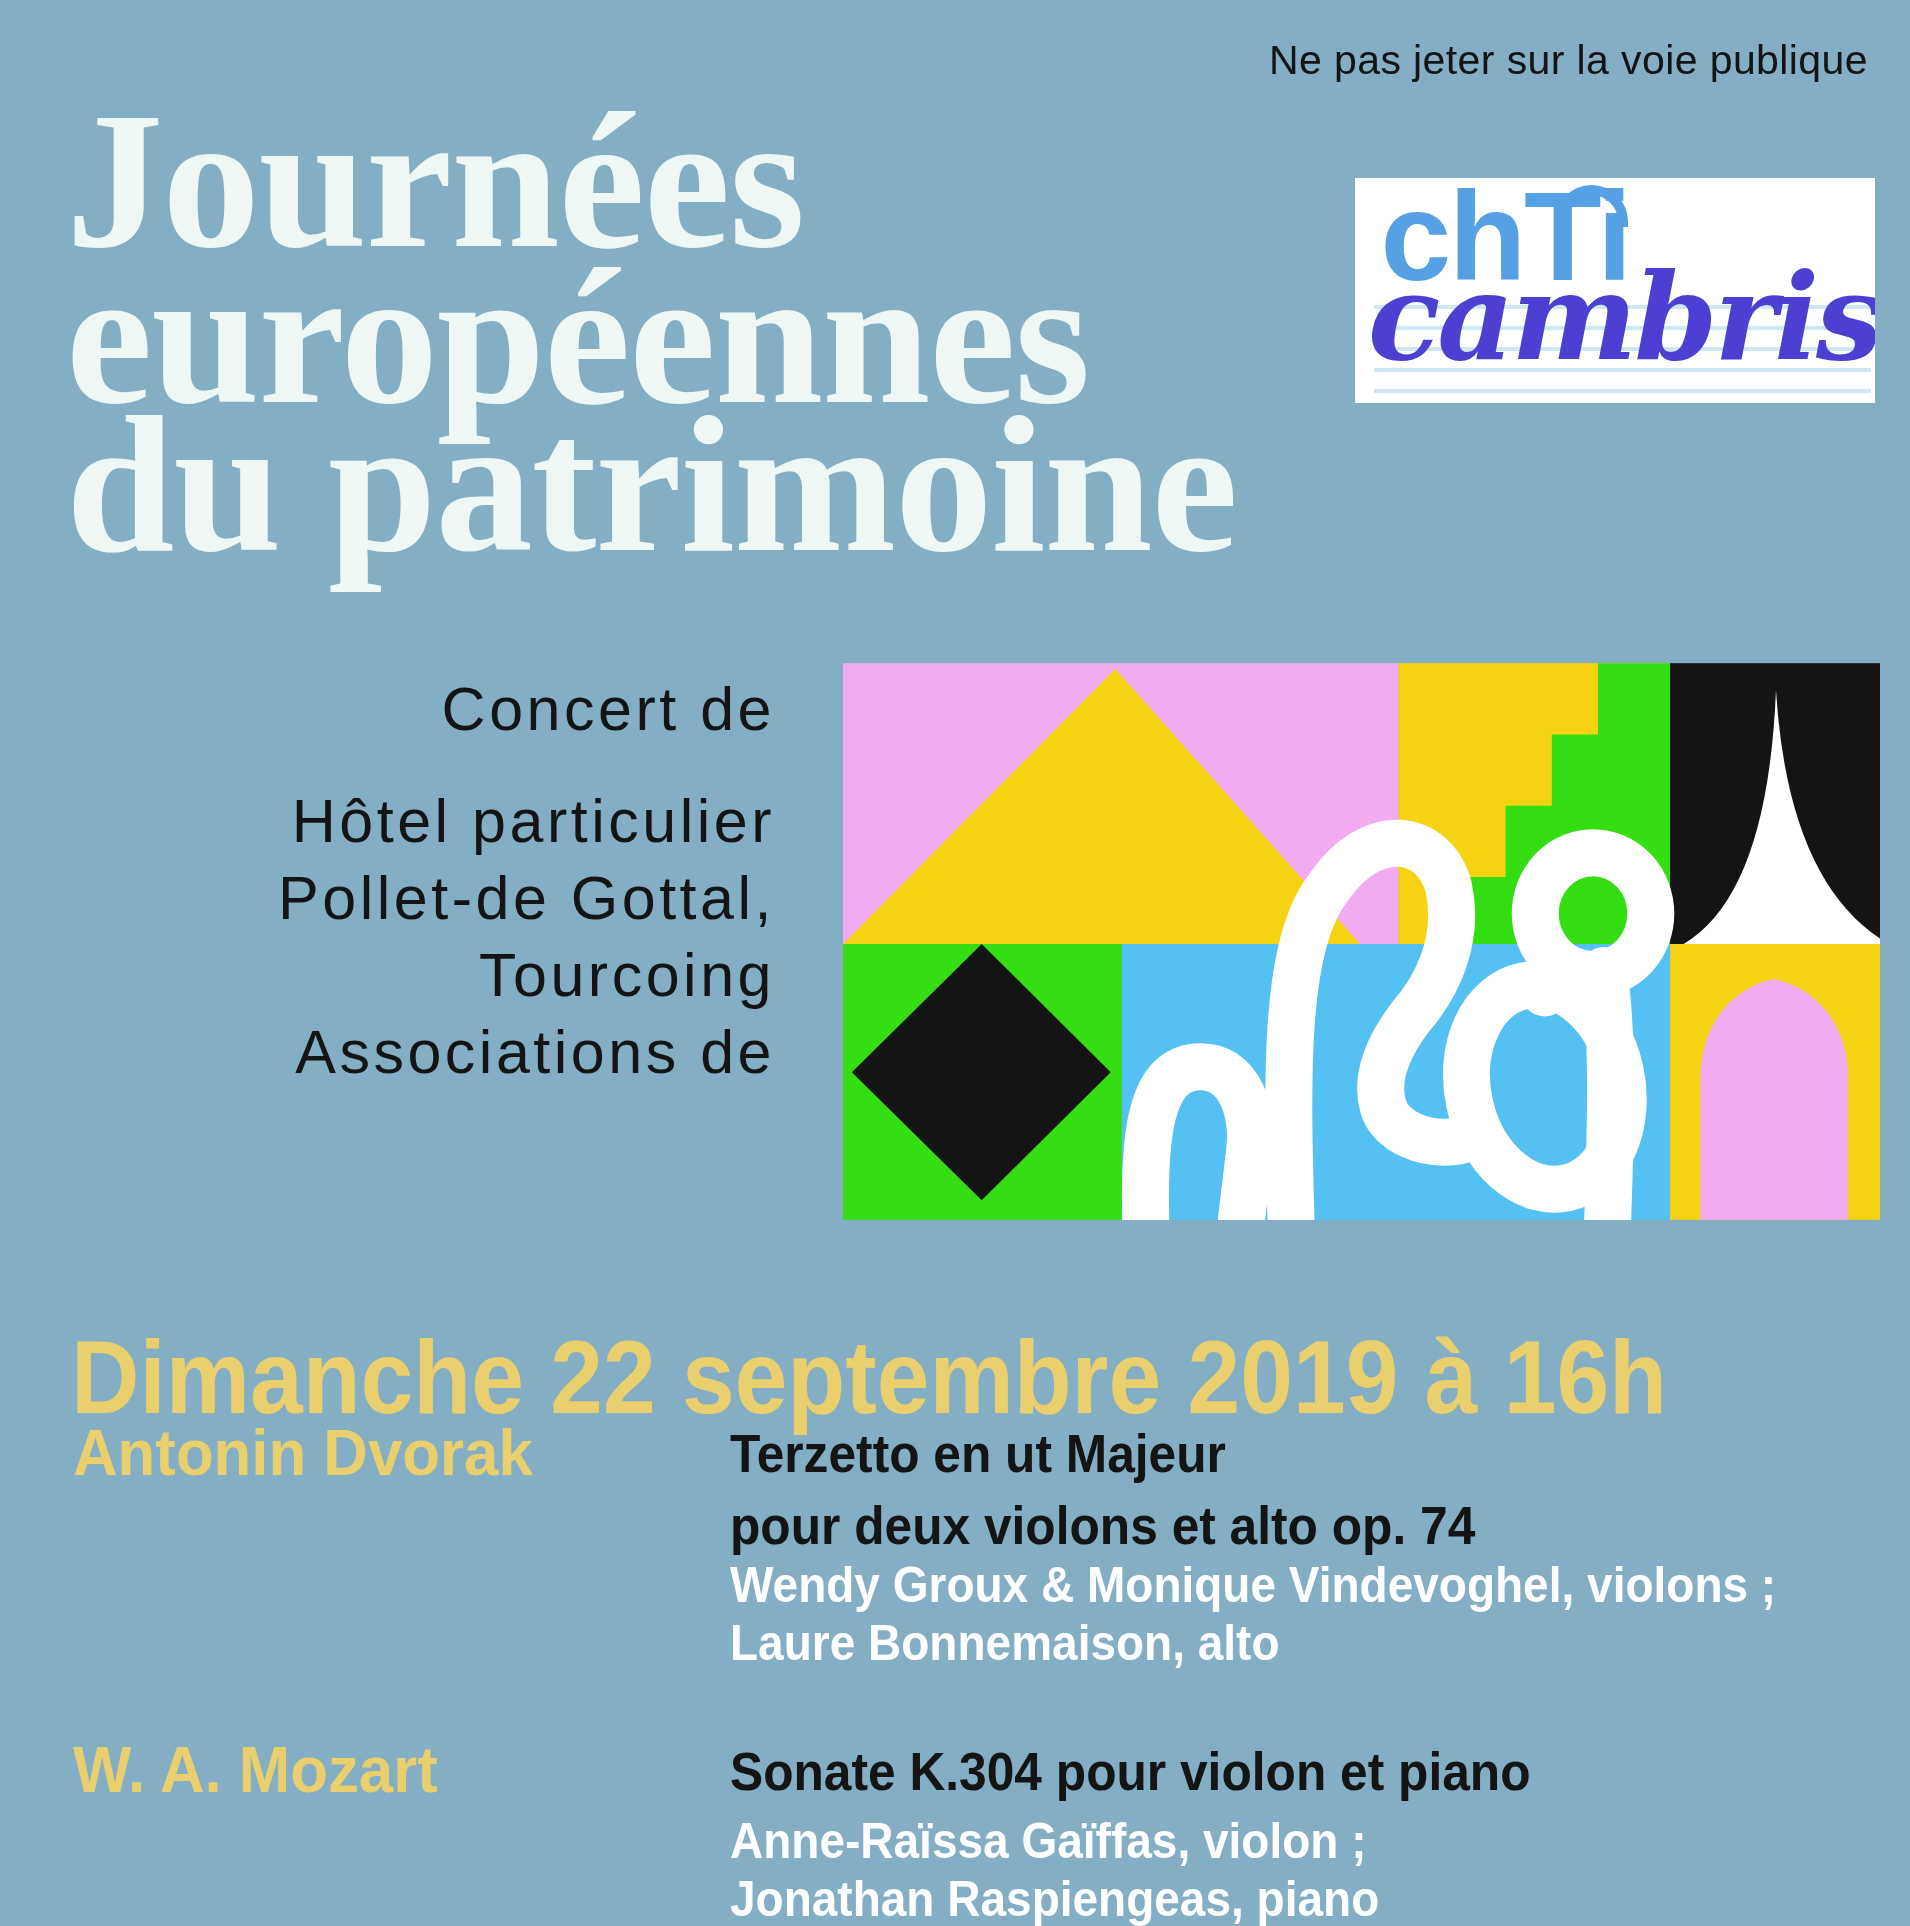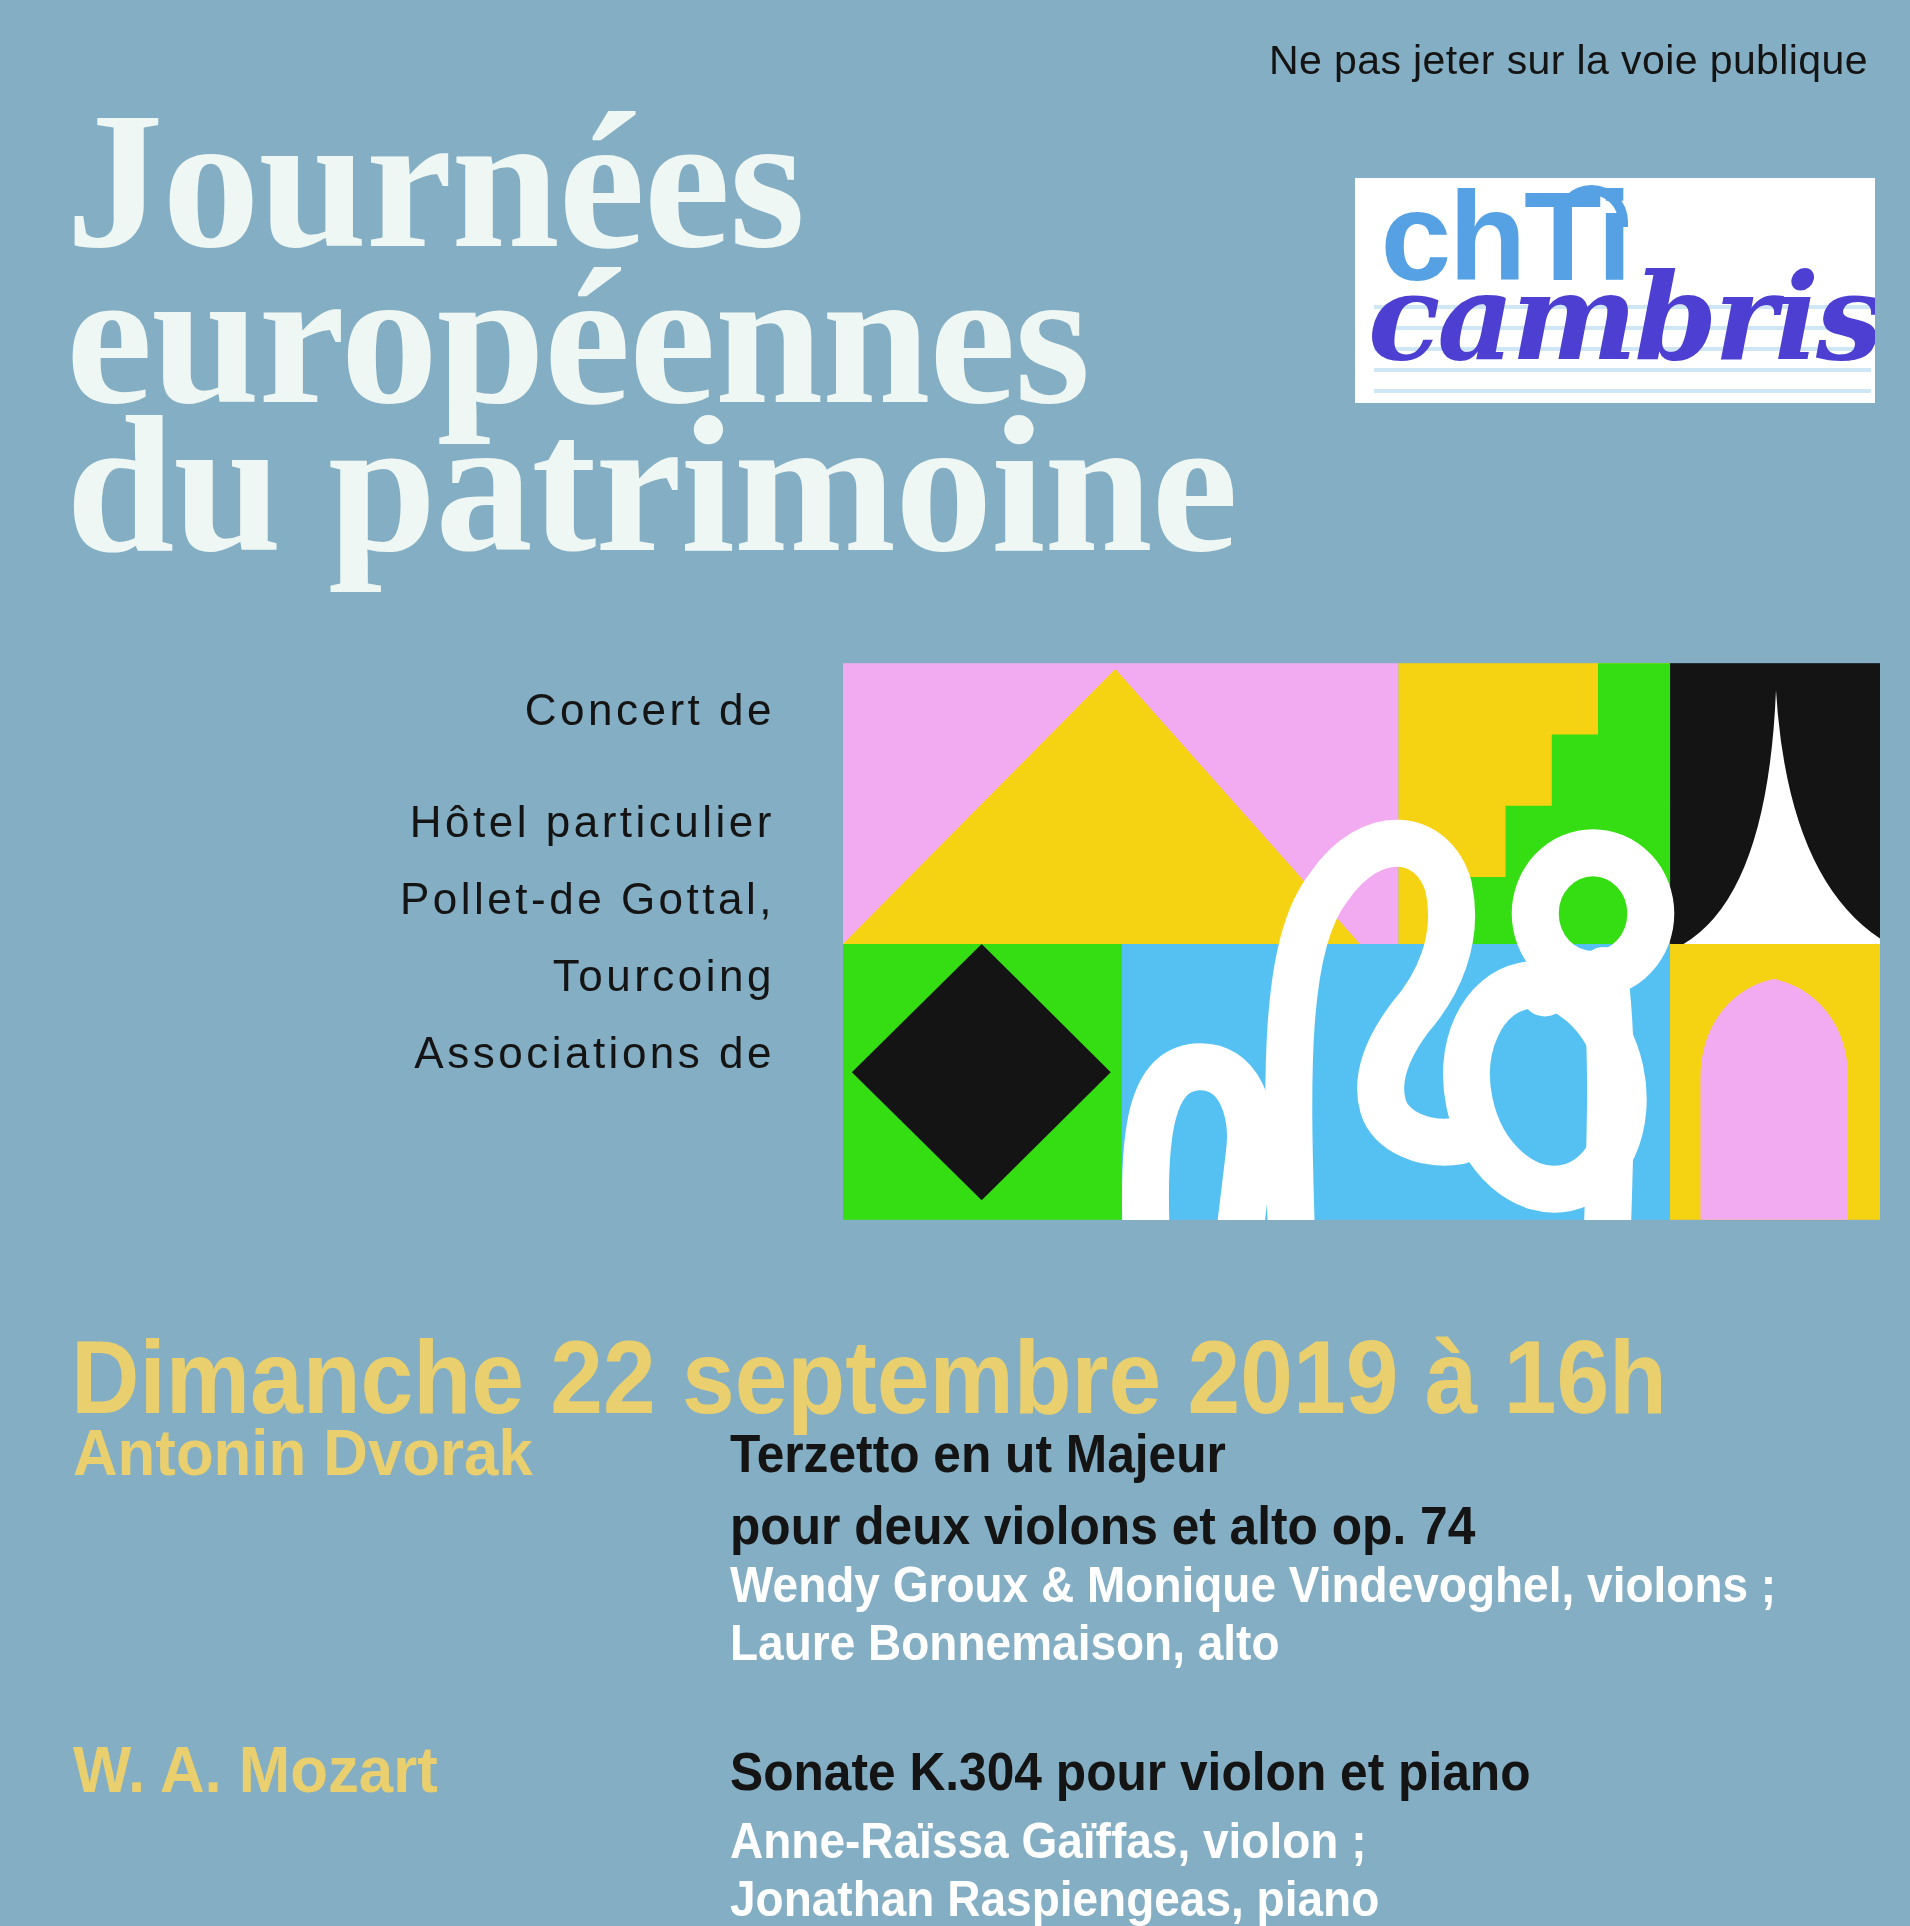--- a/index.html
+++ b/index.html
@@ -65,21 +65,21 @@
     left:66px;
     font-size:195px;line-height:1;
     font-family:"Liberation Serif","DejaVu Serif",serif;
     font-weight:700;color:var(--title-white);
     letter-spacing:-1.2px;white-space:nowrap;
   }
 
   .venue{
     left:73px;top:671px;width:702px;
     text-align:right;color:var(--text-black);
-    font-size:44px;line-height:77px;letter-spacing:3.5px;
+    font-size:61px;line-height:77px;letter-spacing:3.5px;
   }
   .venue .gap{height:35px;}
 
   .artwork{left:843px;top:663px;}
 
   .date-line{
     left:71px;top:1319px;
     font-size:103px;font-weight:700;color:var(--accent-yellow);
     white-space:nowrap;
   }

